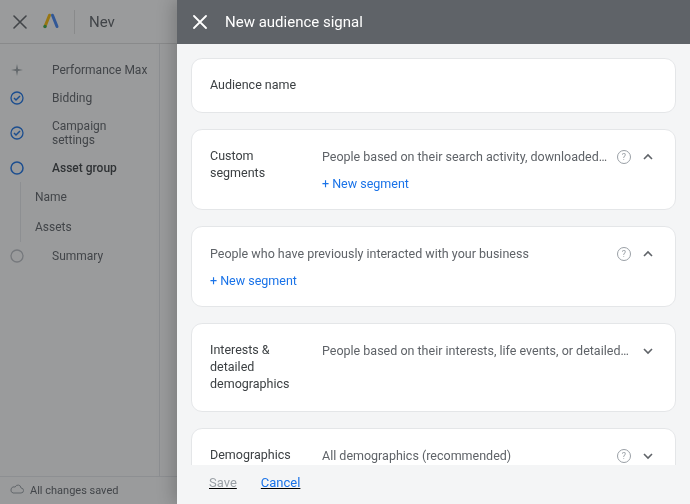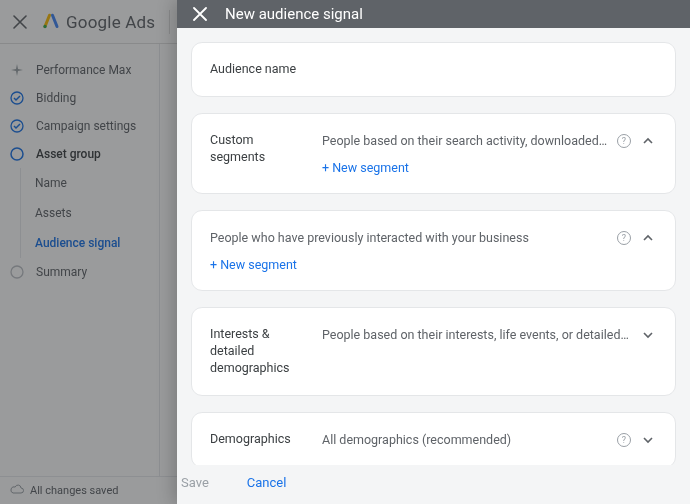--- a/index.html
+++ b/index.html
@@ -17,21 +17,21 @@
   .topbar-divider { width:1px; height:24px; background:#e0e0e0; }
   .top-newtext { font-size:15px; color:#5f6368; }
 
   .under {
     display:flex; height: calc(100% - 44px - 28px);
   }
   .sidebar {
     width: 160px; border-right: 1px solid #e8eaed; padding-top:12px;
   }
   .side-item {
-    display:flex; align-items:center; gap:12px; padding: 7px 10px 7px 10px;
+    display:flex; align-items:center; gap:28px; padding: 7px 10px 7px 10px;
     font-size: 12px; color:#5f6368;
   }
   .side-item.current .side-label { color:#3c4043; font-weight:500; }
   .sub-items { margin-left:20px; border-left:1px solid #e8eaed; padding-left:14px; }
   .sub-items .side-item { padding: 8px 0; }
   .side-item.highlighted .side-label { color:#1a73e8; font-weight:500; }
   .side-icon { width:14px; height:14px; display:flex; align-items:center; justify-content:center; }
 
   .footer {
     position:absolute; bottom:0; left:0; right:0; height:28px; border-top:1px solid #e8eaed;
@@ -44,21 +44,21 @@
     position:absolute; left:0; top:0; right:0; bottom:0; background:rgba(32,33,36,0.45);
   }
 
   
   .panel {
     position:absolute; top:0; right:0; bottom:0; width: calc(100% - 177px);
     background:#f4f5f6; display:flex; flex-direction:column;
     box-shadow: -4px 0 16px rgba(0,0,0,0.2);
   }
   .panel-header {
-    height:28px; background:#5f6368; color:#fff; display:flex; align-items:center;
+    height:44px; background:#5f6368; color:#fff; display:flex; align-items:center;
     padding:0 16px; gap:18px;
   }
   .panel-header .x { font-size:18px; cursor:pointer; }
   .panel-title { font-size:15px; font-weight:400; }
 
   .panel-body {
     flex:1; overflow:auto; padding: 14px 14px 8px 14px;
   }
 
   .card {
@@ -95,41 +95,40 @@
   .name-input {
     flex:1; height:36px; border:2px solid #1a73e8; border-radius:4px;
     display:flex; align-items:center; padding:0 10px; font-size:13px; color:#80868b;
     justify-content:space-between;
   }
   .name-input .suffix {
     font-size:14px; color:#5f6368; display:flex; align-items:center; gap:1px;
   }
 
   .panel-footer {
-    padding: 10px 20px 14px 4px; display:flex; align-items:center; gap:38px;
+    padding: 10px 20px 14px 32px; display:flex; align-items:center; gap:24px;text-decoration:underline;
   }
   .btn-save { font-size:13px; color:#9aa0a6; cursor:default; }
   .btn-cancel { font-size:13px; color:#1a73e8; cursor:pointer; }
 </style>
 </head>
 <body>
 
 <div class="topbar">
   <span class="close-x">
     <svg width="14" height="14" viewBox="0 0 14 14">
         <path d="M1 1 L13 13 M13 1 L1 13" stroke="#5f6368" stroke-width="1.6" stroke-linecap="round"></path>
       </svg>
   </span>
   <span class="gads-logo">
     <svg class="gads-a" viewBox="0 0 24 24">
       <path d="M10 3 L4 18" stroke="#fbbc04" stroke-width="4" stroke-linecap="round"></path>
       <path d="M14 3 L20 18" stroke="#4285f4" stroke-width="4" stroke-linecap="round"></path>
       <circle cx="4" cy="18" r="2.2" fill="#34a853"></circle>
     </svg>
-    <span class="gads-text">Google Ads</span>
   </span>
   <span class="topbar-divider"></span>
   <span class="top-newtext">Nev</span>
 </div>
 
 <div class="under">
 
   <div class="sidebar">
     <div class="side-item">
       <span class="side-icon">
@@ -164,23 +163,20 @@
           </svg>
       </span>
       <span class="side-label">Asset group</span>
     </div>
     <div class="sub-items">
       <div class="side-item">
         <span class="side-label">Name</span>
       </div>
       <div class="side-item">
         <span class="side-label">Assets</span>
-      </div>
-      <div class="side-item highlighted">
-        <span class="side-label">Audience signal</span>
       </div>
     </div>
     <div class="side-item">
       <span class="side-icon">
         <svg width="14" height="14" viewBox="0 0 14 14">
             <circle cx="7" cy="7" r="6" fill="none" stroke="#bdc1c6" stroke-width="1.3"></circle>
           </svg>
       </span>
       <span class="side-label">Summary</span>
     </div>

